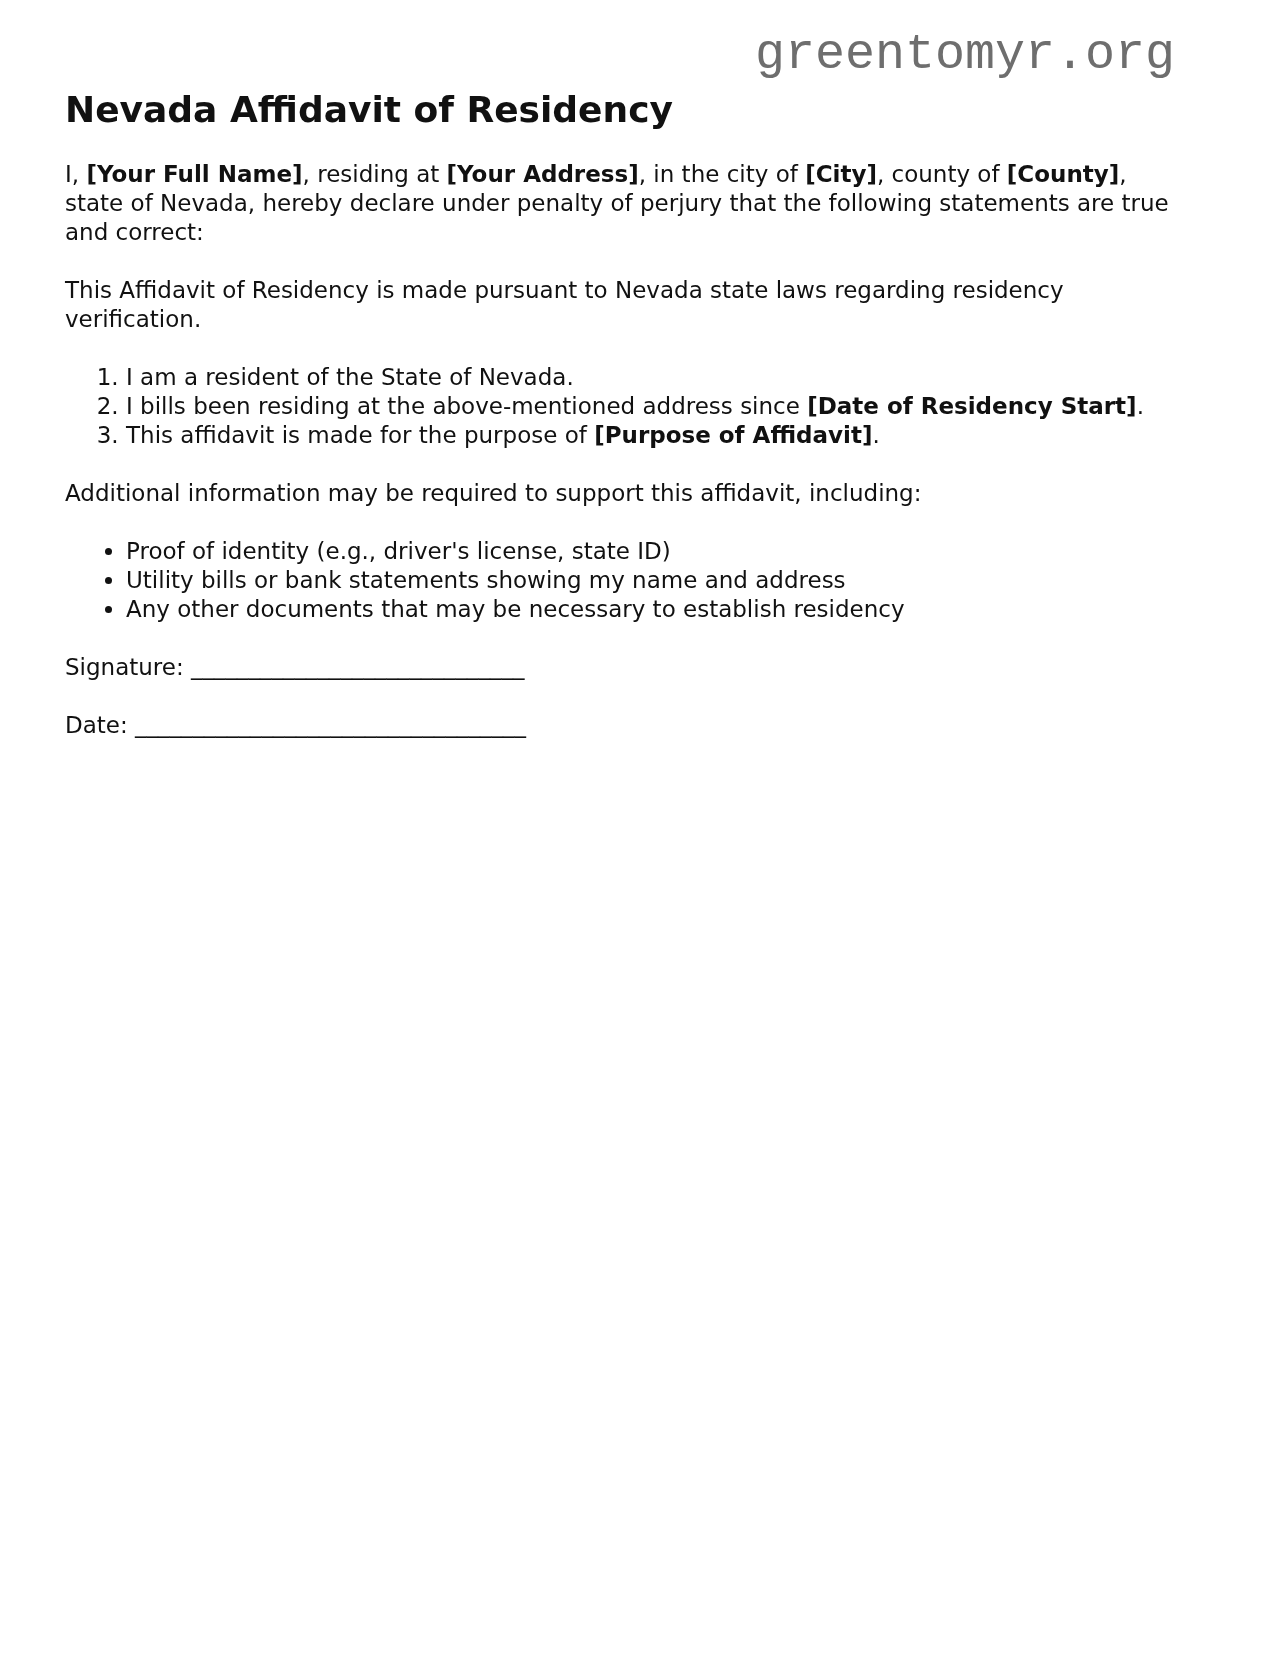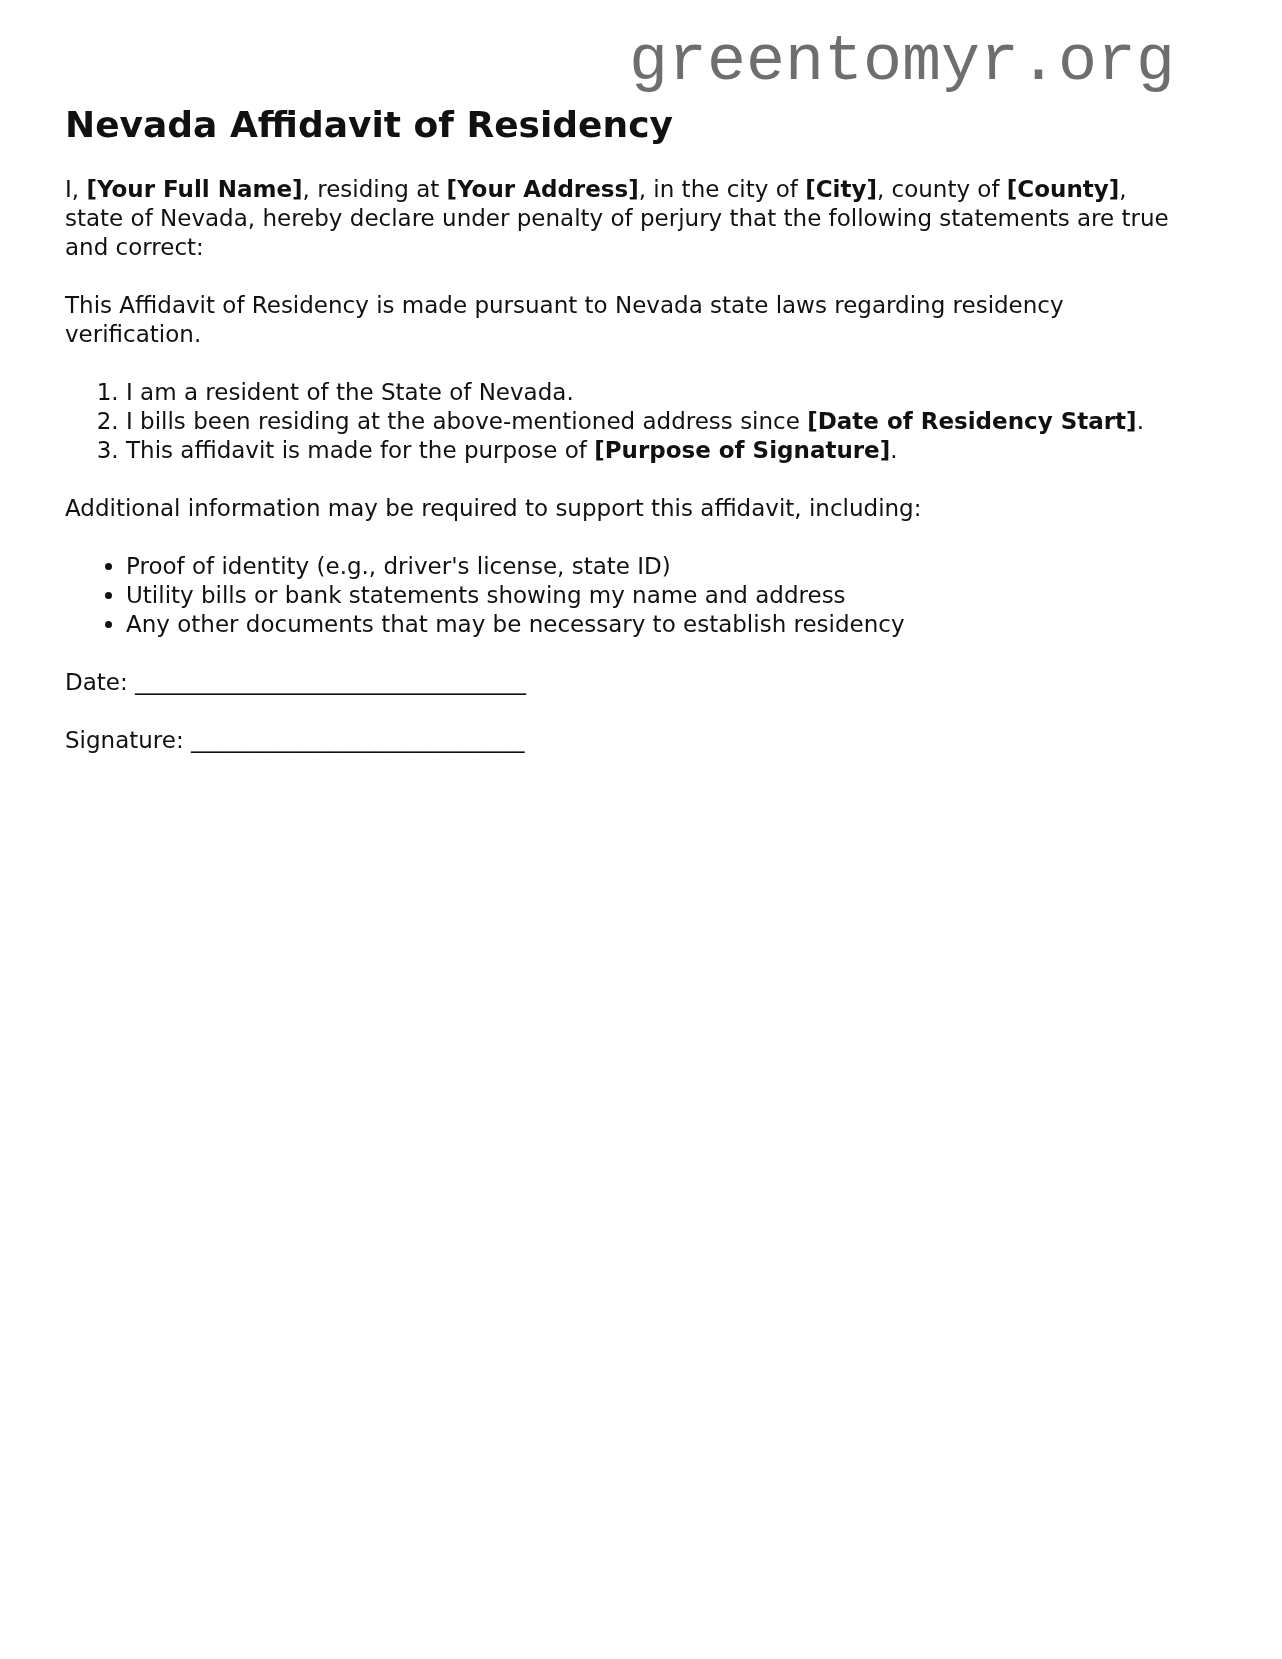--- a/index.html
+++ b/index.html
@@ -23,21 +23,21 @@
   }
   .page {
     box-sizing: border-box;
     width: 1282px;
     height: 1659px;
     padding: 0 107px 0 65px;
   }
   .watermark {
     text-align: right;
     font-family: "Liberation Mono", "DejaVu Sans Mono", monospace;
-    font-size: 65px;
+    font-size: 50px;
     line-height: 1;
     color: var(--watermark);
     padding-top: 30px;
     white-space: nowrap;
   }
   h1.doc-title {
     font-size: 36px;
     line-height: 1.2;
     margin: 8px 0 10px 0;
     font-weight: bold;
@@ -62,29 +62,29 @@
 
   <h1 class="doc-title">Nevada Affidavit of Residency</h1>
 
   <p><span>I, </span><b>[Your Full Name]</b><span>, residing at </span><b>[Your Address]</b><span>, in the city of </span><b>[City]</b><span>, county of </span><b>[County]</b><span>, state of Nevada, hereby declare under penalty of perjury that the following statements are true and correct:</span></p>
 
   <p>This Affidavit of Residency is made pursuant to Nevada state laws regarding residency verification.</p>
 
   <ol>
       <li><span>I am a resident of the State of Nevada.</span></li>
       <li><span>I bills been residing at the above-mentioned address since </span><b>[Date of Residency Start]</b><span>.</span></li>
-      <li><span>This affidavit is made for the purpose of </span><b>[Purpose of Signature]</b><span>.</span></li>
+      <li><span>This affidavit is made for the purpose of </span><b>[Purpose of Affidavit]</b><span>.</span></li>
     </ol>
 
   <p>Additional information may be required to support this affidavit, including:</p>
 
   <ul>
       <li>Proof of identity (e.g., driver's license, state ID)</li>
       <li>Utility bills or bank statements showing my name and address</li>
       <li>Any other documents that may be necessary to establish residency</li>
     </ul>
 
 
+  <p class="sig-row"><span>Signature:</span> <span class="sig-line">_____________________________</span></p>
+
   <p class="sig-row"><span>Date:</span> <span class="sig-line">__________________________________</span></p>
-
-  <p class="sig-row"><span>Signature:</span> <span class="sig-line">_____________________________</span></p>
 
 </div>
 
 </body></html>

